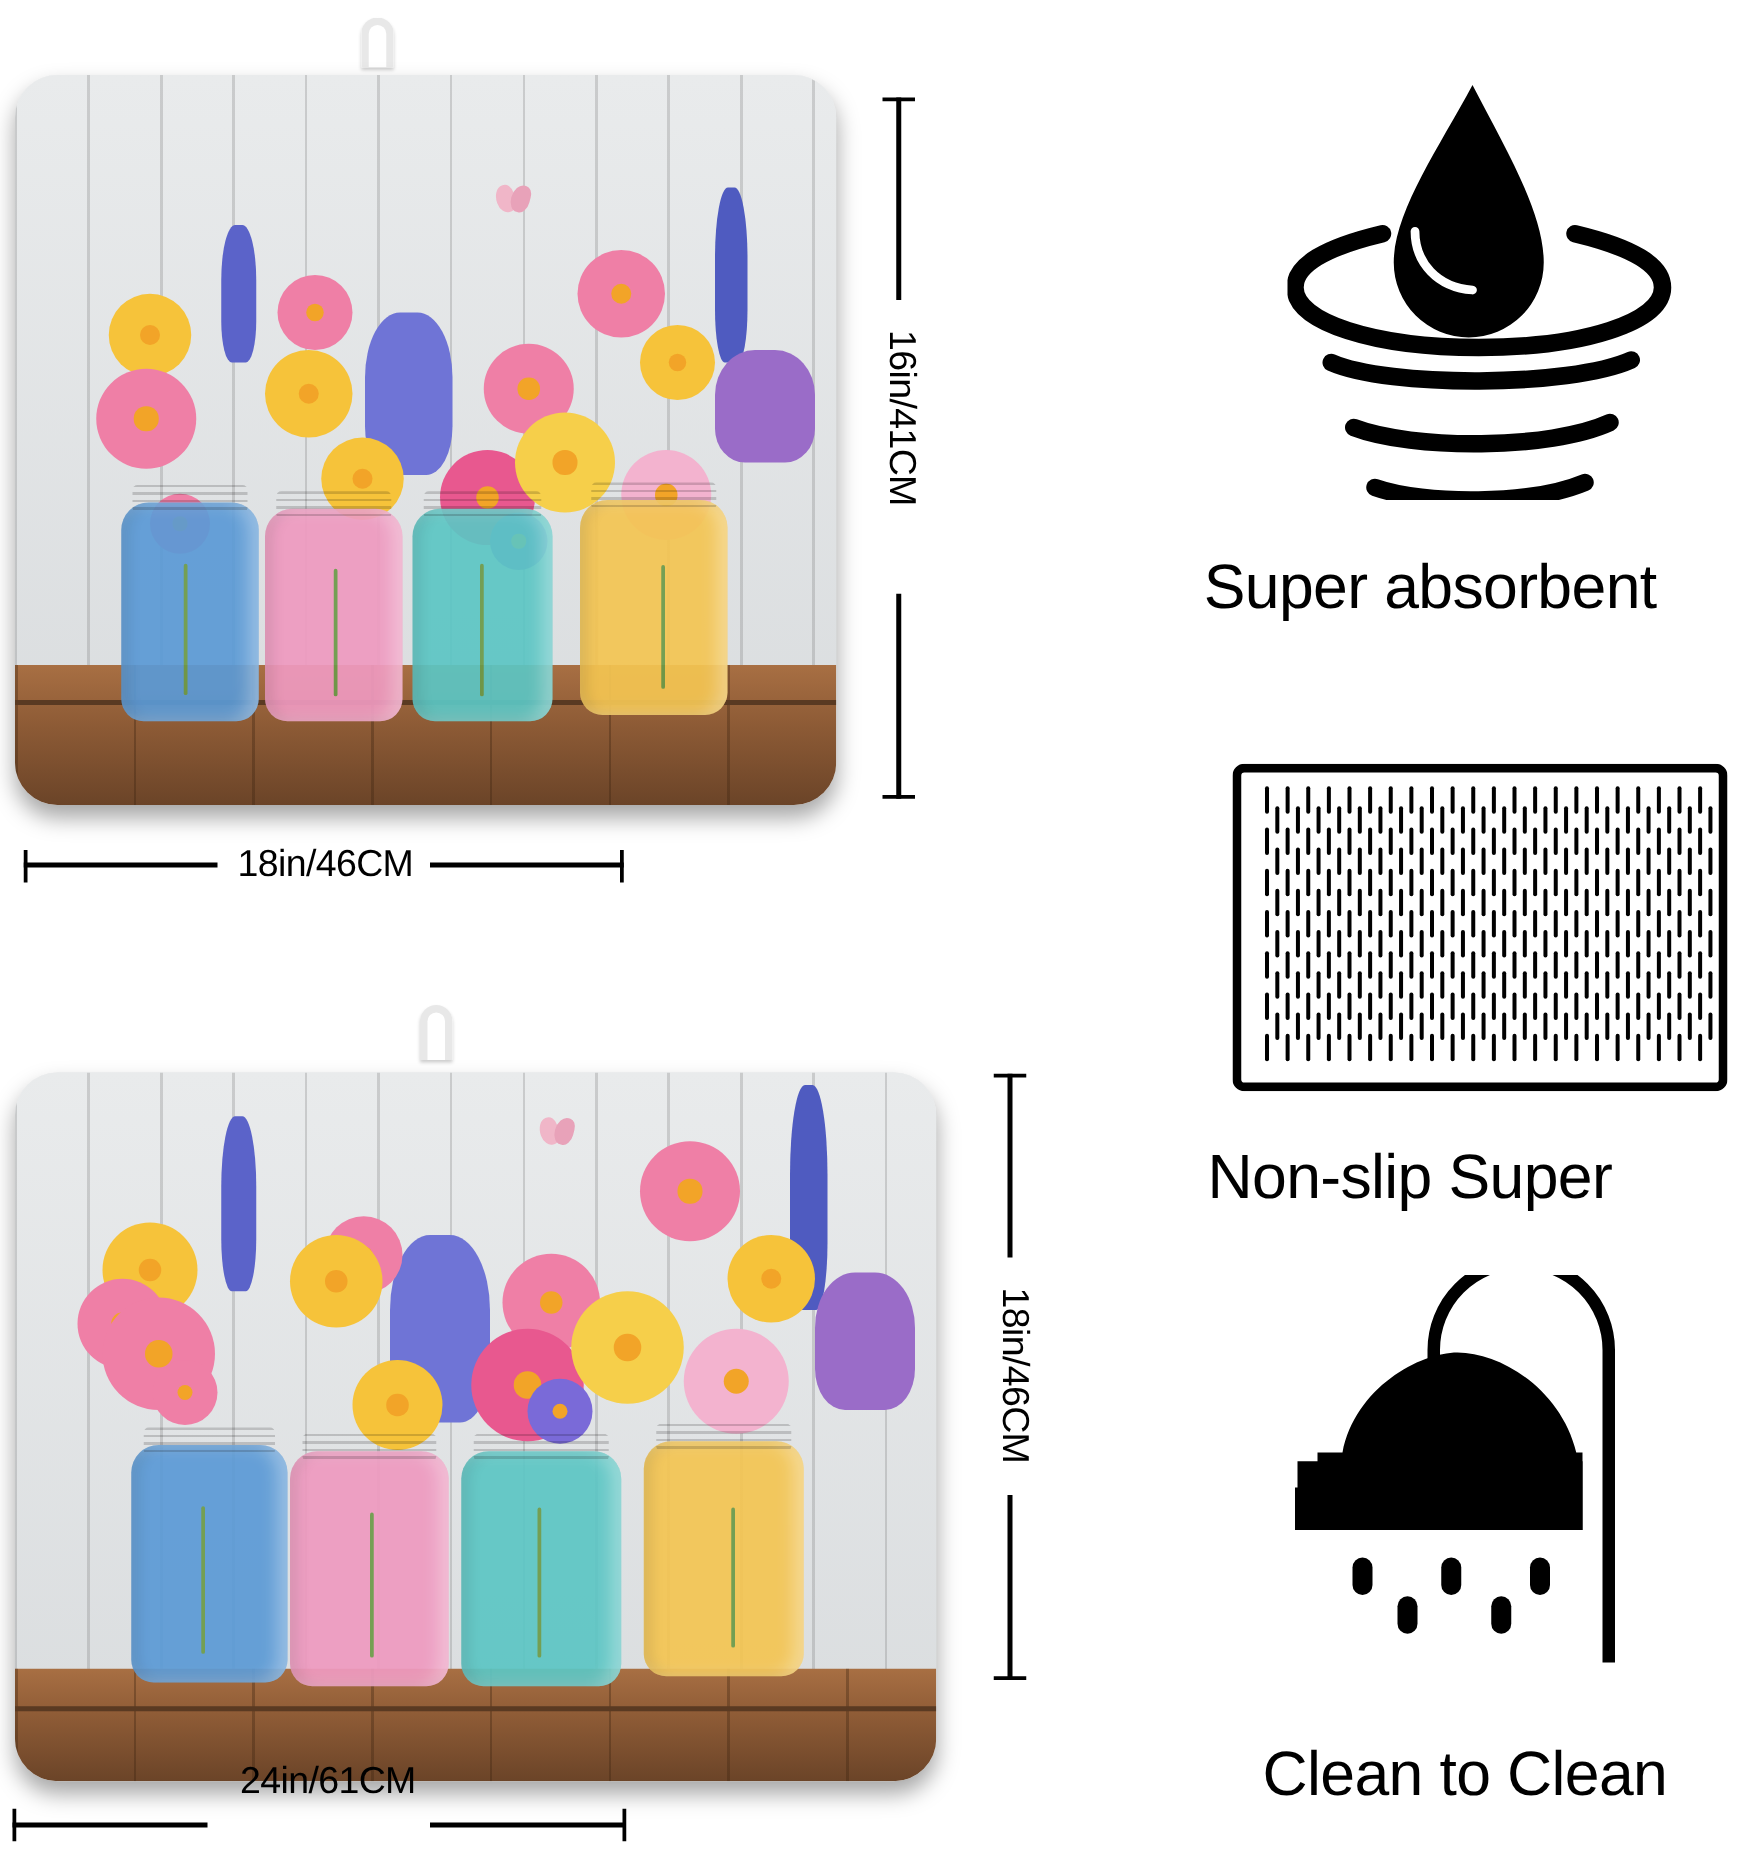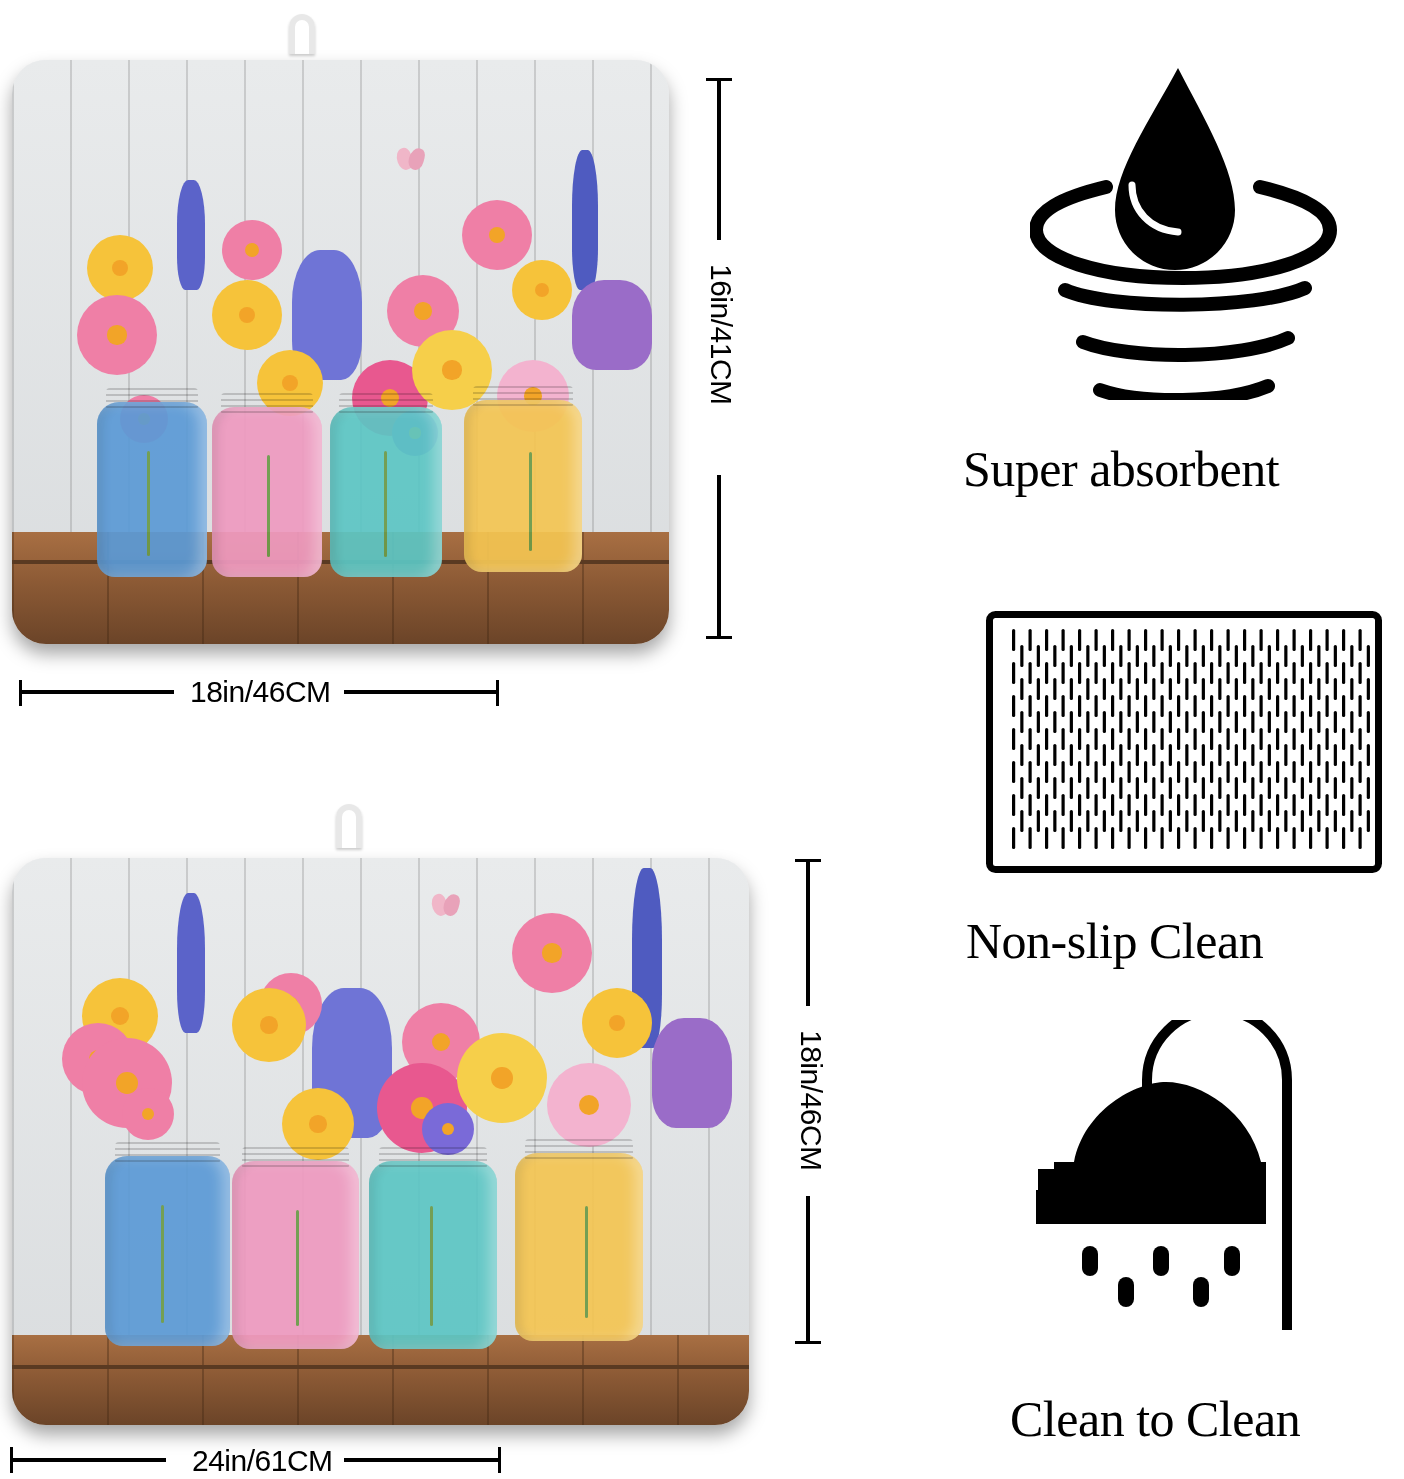--- a/index.html
+++ b/index.html
@@ -40,21 +40,21 @@
 
   .dim { position: absolute; }
   .hbar { position: absolute; height: 4px; background: #000; }
   .vbar { position: absolute; width: 4px; background: #000; }
   .tick-v { position: absolute; width: 3px; background: #000; }
   .tick-h { position: absolute; height: 3px; background: #000; }
   .dim-label { position: absolute; font-size: 30px; font-weight: 400; letter-spacing: -0.5px;
     white-space: nowrap; font-family: "Liberation Sans", sans-serif; }
   .dim-label.vert { transform-origin: left top; transform: rotate(90deg); }
 
-  .feature-label { position: absolute; font-size: 50px; font-family: Liberation Serif, serif;
+  .feature-label { position: absolute; font-size: 50px; font-family: Liberation Sans, sans-serif;
     font-weight: 400; letter-spacing: -0.5px; white-space: nowrap; }
   .icon { position: absolute; }
 </style>
 </head>
 <body>
 
 <div class="loop" style="left:289px; top:14px; height:40px;"></div>
 <div class="mat" style="left:12px; top:60px; width:657px; height:584px;">
   <div class="planks"></div>
   <div class="shelf" style="height:112px;">
@@ -158,21 +158,21 @@
     </div>
   <div class="jar" style="left:503px; top:295px; width:128px; height:188px; background:#f4c552;">
       <div class="lid"></div>
       <div class="stem" style="left:55%; height:60%;"></div>
     </div>
 </div>
 
 <div class="dim">
   <div class="tick-v" style="left:10px; top:1447px; height:26px;"></div>
   <div class="hbar" style="left:10px; top:1458px; width:156px;"></div>
-  <div class="dim-label" style="left:192px; top:1444px;">24in/61CM</div>
+  <div class="dim-label" style="left:192px; top:1408px;">24in/61CM</div>
   <div class="hbar" style="left:344px; top:1458px; width:156px;"></div>
   <div class="tick-v" style="left:498px; top:1447px; height:26px;"></div>
 </div>
 <div class="dim">
   <div class="tick-h" style="left:795px; top:859px; width:26px;"></div>
   <div class="vbar" style="left:806px; top:859px; height:147px;"></div>
   <div class="dim-label vert" style="left:828px; top:1030px;">18in/46CM</div>
   <div class="vbar" style="left:806px; top:1196px; height:147px;"></div>
   <div class="tick-h" style="left:795px; top:1341px; width:26px;"></div>
 </div>
@@ -471,21 +471,21 @@
       <rect x="372.5" y="183" width="3.2" height="22" rx="1.6"></rect>
       <rect x="372.5" y="216" width="3.2" height="22" rx="1.6"></rect>
       <rect x="380.75" y="34" width="3.2" height="22" rx="1.6"></rect>
       <rect x="380.75" y="67" width="3.2" height="22" rx="1.6"></rect>
       <rect x="380.75" y="100" width="3.2" height="22" rx="1.6"></rect>
       <rect x="380.75" y="133" width="3.2" height="22" rx="1.6"></rect>
       <rect x="380.75" y="166" width="3.2" height="22" rx="1.6"></rect>
       <rect x="380.75" y="199" width="3.2" height="22" rx="1.6"></rect>
     </g>
 </svg>
-<div class="feature-label" style="left:966px; top:912px;">Non-slip Clean</div>
+<div class="feature-label" style="left:966px; top:912px;">Non-slip Super</div>
 
 <svg class="icon" style="left:1036px; top:1020px;" width="300" height="330" viewBox="0 0 300 330">
   <path d="M111 82 L 111 60 A 70 70 0 0 1 251 60 L 251 310" stroke="#000" stroke-width="10" fill="none"></path>
   <path d="M18 170 L 18 142 A 0 0 0 0 1 18 142 L 38 142 C 48 90, 100 62, 130 62 C 165 62, 213 92, 225 142 L 230 142 L 230 204 L 0 204 L 0 170 Z" fill="#000"></path>
   <rect x="2" y="149" width="228" height="55" fill="#000"></rect>
   <rect x="39" y="207" width="0" height="0" fill="#000"></rect>
   <rect x="46" y="226" width="16" height="30" rx="8" fill="#000"></rect>
   <rect x="117" y="226" width="16" height="30" rx="8" fill="#000"></rect>
   <rect x="188" y="226" width="16" height="30" rx="8" fill="#000"></rect>
   <rect x="82" y="257" width="16" height="30" rx="8" fill="#000"></rect>

